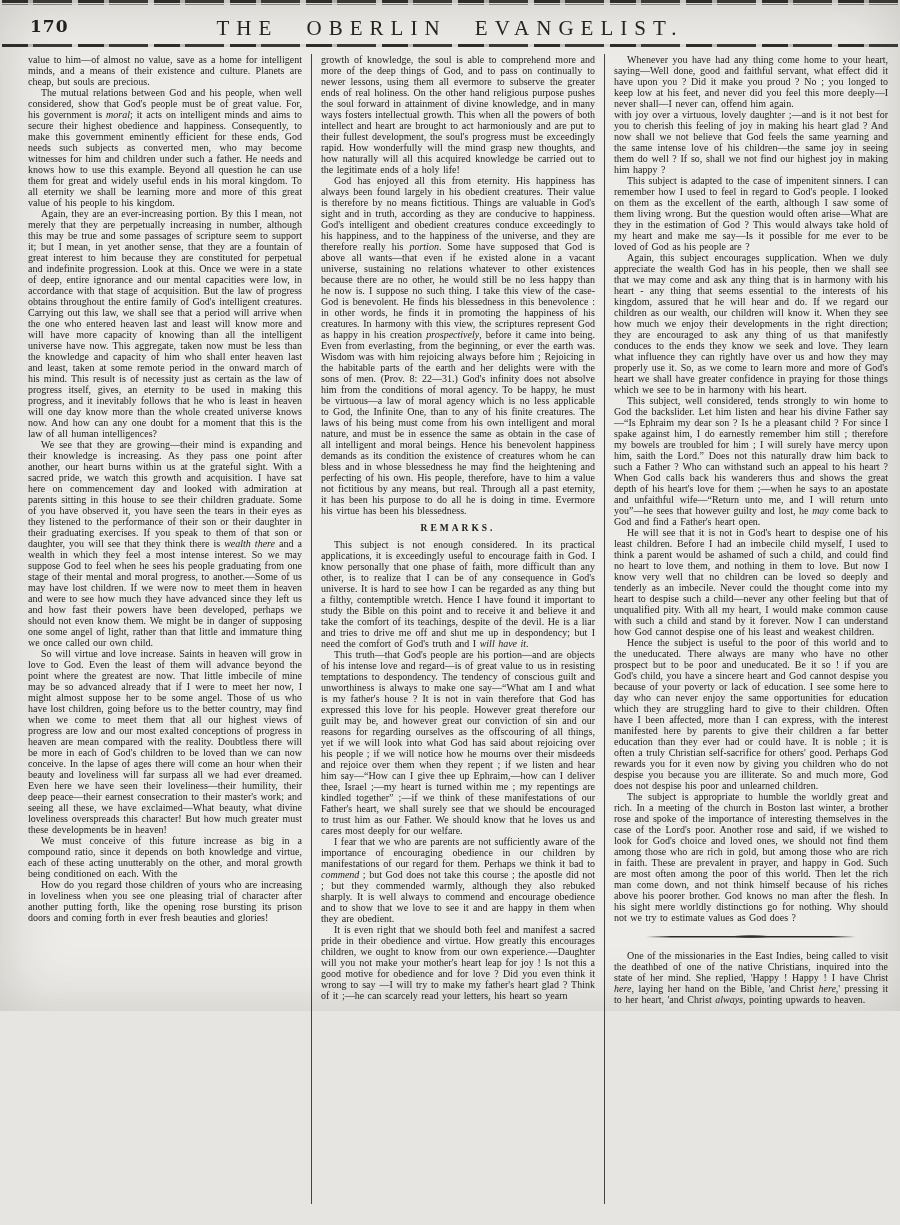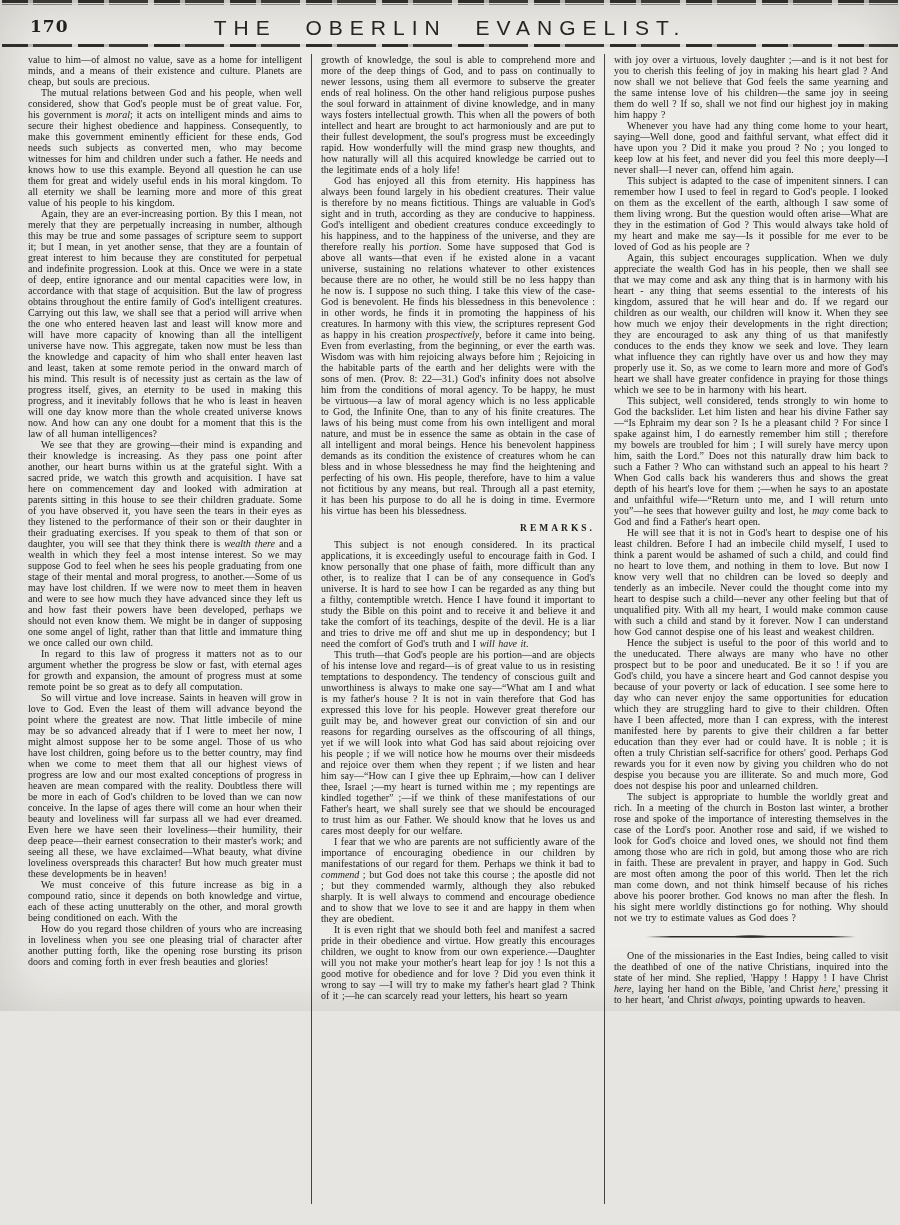--- a/index.html
+++ b/index.html
@@ -23,41 +23,41 @@
   }
   .scan-rule.thin{height:1px;margin-top:1px;opacity:.55;}
   .masthead{position:relative;height:34px;margin-top:5px;}
   .pageno{
     position:absolute;left:30px;top:6px;
     font-family:"DejaVu Serif", serif;
     font-size:17px;font-weight:bold;letter-spacing:1px;
   }
   .title{
     margin:0;text-align:center;padding-top:6px;
-    font-family:Liberation Sans, sans-serif;
+    font-family:Liberation Serif, serif;
     font-size:21px;font-weight:normal;
     letter-spacing:7px;word-spacing:16px;
     color:#262520;
   }
   .cols{
     display:flex;gap:9px;
     padding:7px 12px 0 28px;
     height:1150px;overflow:hidden;
   }
   .col{flex:1 1 0;min-width:0;}
   .colrule{width:1px;background:#44433e;}
   .para{
     margin:0;
     font-size:10px;line-height:11px;
     text-align:justify;text-indent:13px;
     word-spacing:1px;
   }
   .para.noindent{text-indent:0;}
   .remarks{
-    text-align:right;
+    text-align:center;
     font-size:9.5px;font-weight:bold;letter-spacing:3px;
     margin:7px 0 6px;
   }
   .divider{
     width:210px;height:3px;margin:12px auto 12px;
     background:
       radial-gradient(ellipse at center, #2c2b27 0%, #2c2b27 35%, transparent 75%),
       linear-gradient(90deg, transparent 0%, #2c2b27 12%, #2c2b27 88%, transparent 100%);
     background-size:40px 3px, 100% 1.5px;
     background-position:center center, center 1px;
@@ -74,39 +74,38 @@
     <span class="pageno">170</span>
     <h1 class="title">THE OBERLIN EVANGELIST.</h1>
   </div>
   <div class="scan-rule"></div>
   <div class="cols">
     <div class="col">
         <p class="para noindent">value to him—of almost no value, save as a home for intelligent minds, and a means of their existence and culture. Planets are cheap, but souls are precious.</p>
         <p class="para">The mutual relations between God and his people, when well considered, show that God's people must be of great value. For, his government is <i>moral</i>; it acts on intelligent minds and aims to secure their highest obedience and happiness. Consequently, to make this government eminently efficient for these ends, God needs such subjects as converted men, who may become witnesses for him and children under such a father. He needs and knows how to use this example. Beyond all question he can use them for great and widely useful ends in his moral kingdom. To all eternity we shall be learning more and more of this great value of his people to his kingdom.</p>
         <p class="para">Again, they are an ever-increasing portion. By this I mean, not merely that they are perpetually increasing in number, although this may be true and some passages of scripture seem to support it; but I mean, in yet another sense, that they are a fountain of great interest to him because they are constituted for perpetual and indefinite progression. Look at this. Once we were in a state of deep, entire ignorance and our mental capacities were low, in accordance with that stage of acquisition. But the law of progress obtains throughout the entire family of God's intelligent creatures. Carrying out this law, we shall see that a period will arrive when the one who entered heaven last and least will know more and will have more capacity of knowing than all the intelligent universe have now. This aggregate, taken now must be less than the knowledge and capacity of him who shall enter heaven last and least, taken at some remote period in the onward march of his mind. This result is of necessity just as certain as the law of progress itself, gives, an eternity to be used in making this progress, and it inevitably follows that he who is least in heaven will one day know more than the whole created universe knows now. And how can any one doubt for a moment that this is the law of all human intelligences?</p>
         <p class="para">We see that they are growing—their mind is expanding and their knowledge is increasing. As they pass one point after another, our heart burns within us at the grateful sight. With a sacred pride, we watch this growth and acquisition. I have sat here on commencement day and looked with admiration at parents sitting in this house to see their children graduate. Some of you have observed it, you have seen the tears in their eyes as they listened to the performance of their son or their daughter in their graduating exercises. If you speak to them of that son or daughter, you will see that they think there is <i>wealth there</i> and a wealth in which they feel a most intense interest. So we may suppose God to feel when he sees his people graduating from one stage of their mental and moral progress, to another.—Some of us may have lost children. If we were now to meet them in heaven and were to see how much they have advanced since they left us and how fast their powers have been developed, perhaps we should not even know them. We might be in danger of supposing one some angel of light, rather than that little and immature thing we once called our own child.</p>
-        <p class="para">In regard to this law of progress it matters not as to our argument whether the progress be slow or fast, with eternal ages for growth and expansion, the amount of progress must at some remote point be so great as to defy all computation.</p>
         <p class="para">So will virtue and love increase. Saints in heaven will grow in love to God. Even the least of them will advance beyond the point where the greatest are now. That little imbecile of mine may be so advanced already that if I were to meet her now, I might almost suppose her to be some angel. Those of us who have lost children, going before us to the better country, may find when we come to meet them that all our highest views of progress are low and our most exalted conceptions of progress in heaven are mean compared with the reality. Doubtless there will be more in each of God's children to be loved than we can now conceive. In the lapse of ages there will come an hour when their beauty and loveliness will far surpass all we had ever dreamed. Even here we have seen their loveliness—their humility, their deep peace—their earnest consecration to their master's work; and seeing all these, we have exclaimed—What beauty, what divine loveliness overspreads this character! But how much greater must these developments be in heaven!</p>
         <p class="para">We must conceive of this future increase as big in a compound ratio, since it depends on both knowledge and virtue, each of these acting unutterably on the other, and moral growth being conditioned on each. With the</p>
         <p class="para">How do you regard those children of yours who are increasing in loveliness when you see one pleasing trial of character after another putting forth, like the opening rose bursting its prison doors and coming forth in ever fresh beauties and glories!</p>
       </div>
     <div class="colrule"></div>
     <div class="col">
         <p class="para noindent">growth of knowledge, the soul is able to comprehend more and more of the deep things of God, and to pass on continually to newer lessons, using them all evermore to subserve the greater ends of real holiness. On the other hand religious purpose pushes the soul forward in attainment of divine knowledge, and in many ways fosters intellectual growth. This when all the powers of both intellect and heart are brought to act harmoniously and are put to their fullest development, the soul's progress must be exceedingly rapid. How wonderfully will the mind grasp new thoughts, and how naturally will all this acquired knowledge be carried out to the legitimate ends of a holy life!</p>
         <p class="para">God has enjoyed all this from eternity. His happiness has always been found largely in his obedient creatures. Their value is therefore by no means fictitious. Things are valuable in God's sight and in truth, according as they are conducive to happiness. God's intelligent and obedient creatures conduce exceedingly to his happiness, and to the happiness of the universe, and they are therefore really his <i>portion</i>. Some have supposed that God is above all wants—that even if he existed alone in a vacant universe, sustaining no relations whatever to other existences because there are no other, he would still be no less happy than he now is. I suppose no such thing. I take this view of the case- God is benevolent. He finds his blessedness in this benevolence : in other words, he finds it in promoting the happiness of his creatures. In harmony with this view, the scriptures represent God as happy in his creation <i>prospectively</i>, before it came into being. Even from everlasting, from the beginning, or ever the earth was. Wisdom was with him rejoicing always before him ; Rejoicing in the habitable parts of the earth and her delights were with the sons of men. (Prov. 8: 22—31.) God's infinity does not absolve him from the conditions of moral agency. To be happy, he must be virtuous—a law of moral agency which is no less applicable to God, the Infinite One, than to any of his finite creatures. The laws of his being must come from his own intelligent and moral nature, and must be in essence the same as obtain in the case of all intelligent and moral beings. Hence his benevolent happiness demands as its condition the existence of creatures whom he can bless and in whose blessedness he may find the heightening and perfecting of his own. His people, therefore, have to him a value not fictitious by any means, but real. Through all a past eternity, it has been his purpose to do all he is doing in time. Evermore his virtue has been his blessedness.</p>
         <div class="remarks">REMARKS.</div>
         <p class="para">This subject is not enough considered. In its practical applications, it is exceedingly useful to encourage faith in God. I know personally that one phase of faith, more difficult than any other, is to realize that I can be of any consequence in God's universe. It is hard to see how I can be regarded as any thing but a filthy, contemptible wretch. Hence I have found it important to study the Bible on this point and to receive it and believe it and take the comfort of its teachings, despite of the devil. He is a liar and tries to drive me off and shut me up in despondency; but I need the comfort of God's truth and I <i>will have it</i>.</p>
         <p class="para">This truth—that God's people are his portion—and are objects of his intense love and regard—is of great value to us in resisting temptations to despondency. The tendency of conscious guilt and unworthiness is always to make one say—“What am I and what is my father's house ? It is not in vain therefore that God has expressed this love for his people. However great therefore our guilt may be, and however great our conviction of sin and our reasons for regarding ourselves as the offscouring of all things, yet if we will look into what God has said about rejoicing over his people ; if we will notice how he mourns over their misdeeds and rejoice over them when they repent ; if we listen and hear him say—“How can I give thee up Ephraim,—how can I deliver thee, Israel ;—my heart is turned within me ; my repentings are kindled together” ;—if we think of these manifestations of our Father's heart, we shall surely see that we should be encouraged to trust him as our Father. We should know that he loves us and cares most deeply for our welfare.</p>
         <p class="para">I fear that we who are parents are not sufficiently aware of the importance of encouraging obedience in our children by manifestations of our regard for them. Perhaps we think it bad to <i>commend</i> ; but God does not take this course ; the apostle did not ; but they commended warmly, although they also rebuked sharply. It is well always to commend and encourage obedience and to show that we love to see it and are happy in them when they are obedient.</p>
         <p class="para">It is even right that we should both feel and manifest a sacred pride in their obedience and virtue. How greatly this encourages children, we ought to know from our own experience.—Daughter will you not make your mother's heart leap for joy !  Is not this a good motive for obedience and for love ?  Did you even think it wrong to say —I will try to make my father's heart glad ?  Think of it ;—he can scarcely read your letters, his heart so yearn</p>
       </div>
     <div class="colrule"></div>
     <div class="col">
+        <p class="para">Whenever you have had any thing come home to your heart, saying—Well done, good and faithful servant, what effect did it have upon you ?  Did it make you proud ? No ; you longed to keep low at his feet, and never did you feel this more deeply—I never shall—I never can, offend him again.</p>
         <p class="para noindent">with joy over a virtuous, lovely daughter ;—and is it not best for you to cherish this feeling of joy in making his heart glad ?  And now shall we not believe that God feels the same yearning and the same intense love of his children—the same joy in seeing them do well ?  If so, shall we not find our highest joy in making him happy ?</p>
-        <p class="para">Whenever you have had any thing come home to your heart, saying—Well done, good and faithful servant, what effect did it have upon you ?  Did it make you proud ? No ; you longed to keep low at his feet, and never did you feel this more deeply—I never shall—I never can, offend him again.</p>
         <p class="para">This subject is adapted to the case of impenitent sinners. I can remember how I used to feel in regard to God's people. I looked on them as the excellent of the earth, although I saw some of them living wrong. But the question would often arise—What are they in the estimation of God ?  This would always take hold of my heart and make me say—Is it possible for me ever to be loved of God as his people are ?</p>
         <p class="para">Again, this subject encourages supplication. When we duly appreciate the wealth God has in his people, then we shall see that we may come and ask any thing that is in harmony with his heart - any thing that seems essential to the interests of his kingdom, assured that he will hear and do. If we regard our children as our wealth, our children will know it. When they see how much we enjoy their developments in the right direction; they are encouraged to ask any thing of us that manifestly conduces to the ends they know we seek and love. They learn what influence they can rightly have over us and how they may properly use it. So, as we come to learn more and more of God's heart we shall have greater confidence in praying for those things which we see to be in harmony with his heart.</p>
         <p class="para">This subject, well considered, tends strongly to win home to God the backslider. Let him listen and hear his divine Father say—“Is Ephraim my dear son ?  Is he a pleasant child ?  For since I spake against him, I do earnestly remember him still ; therefore my bowels are troubled for him ; I will surely have mercy upon him, saith the Lord.”  Does not this naturally draw him back to such a Father ?  Who can withstand such an appeal to his heart ?  When God calls back his wanderers thus and shows the great depth of his heart's love for them ;—when he says to an apostate and unfaithful wife—“Return unto me, and I will return unto you”—he sees that however guilty and lost, he <i>may</i> come back to God and find a Father's heart open.</p>
         <p class="para">He will see that it is not in God's heart to despise one of his least children. Before I had an imbecile child myself, I used to think a parent would be ashamed of such a child, and could find no heart to love them, and nothing in them to love. But now I know very well that no children can be loved so deeply and tenderly as an imbecile. Never could the thought come into my heart to despise such a child—never any other feeling but that of unqualified pity. With all my heart, I would make common cause with such a child and stand by it forever. Now I can understand how God cannot despise one of his least and weakest children.</p>
         <p class="para">Hence the subject is useful to the poor of this world and to the uneducated. There always are many who have no other prospect but to be poor and uneducated. Be it so ! if you are God's child, you have a sincere heart and God cannot despise you because of your poverty or lack of education. I see some here to day who can never enjoy the same opportunities for education which they are struggling hard to give to their children. Often have I been affected, more than I can express, with the interest manifested here by parents to give their children a far better education than they ever had or could have. It is noble ; it is often a truly Christian self-sacrifice for others' good. Perhaps God rewards you for it even now by giving you children who do not despise you because you are illiterate. So and much more, God does not despise his poor and unlearned children.</p>
         <p class="para">The subject is appropriate to humble the worldly great and rich. In a meeting of the church in Boston last winter, a brother rose and spoke of the importance of interesting themselves in the case of the Lord's poor. Another rose and said, if we wished to look for God's choice and loved ones, we should not find them among those who are rich in gold, but among those who are rich in faith. These are prevalent in prayer, and happy in God. Such are most often among the poor of this world. Then let the rich man come down, and not think himself because of his riches above his poorer brother. God knows no man after the flesh. In his sight mere worldly distinctions go for nothing. Why should not we try to estimate values as God does ?</p>
         <div class="divider"></div>
         <p class="para">One of the missionaries in the East Indies, being called to visit the deathbed of one of the native Christians, inquired into the state of her mind. She replied, 'Happy ! Happy ! I have Christ <i>here</i>, laying her hand on the Bible, 'and Christ <i>here</i>,' pressing it to her heart, 'and Christ <i>always</i>, pointing upwards to heaven.</p>
       </div>
   </div>

